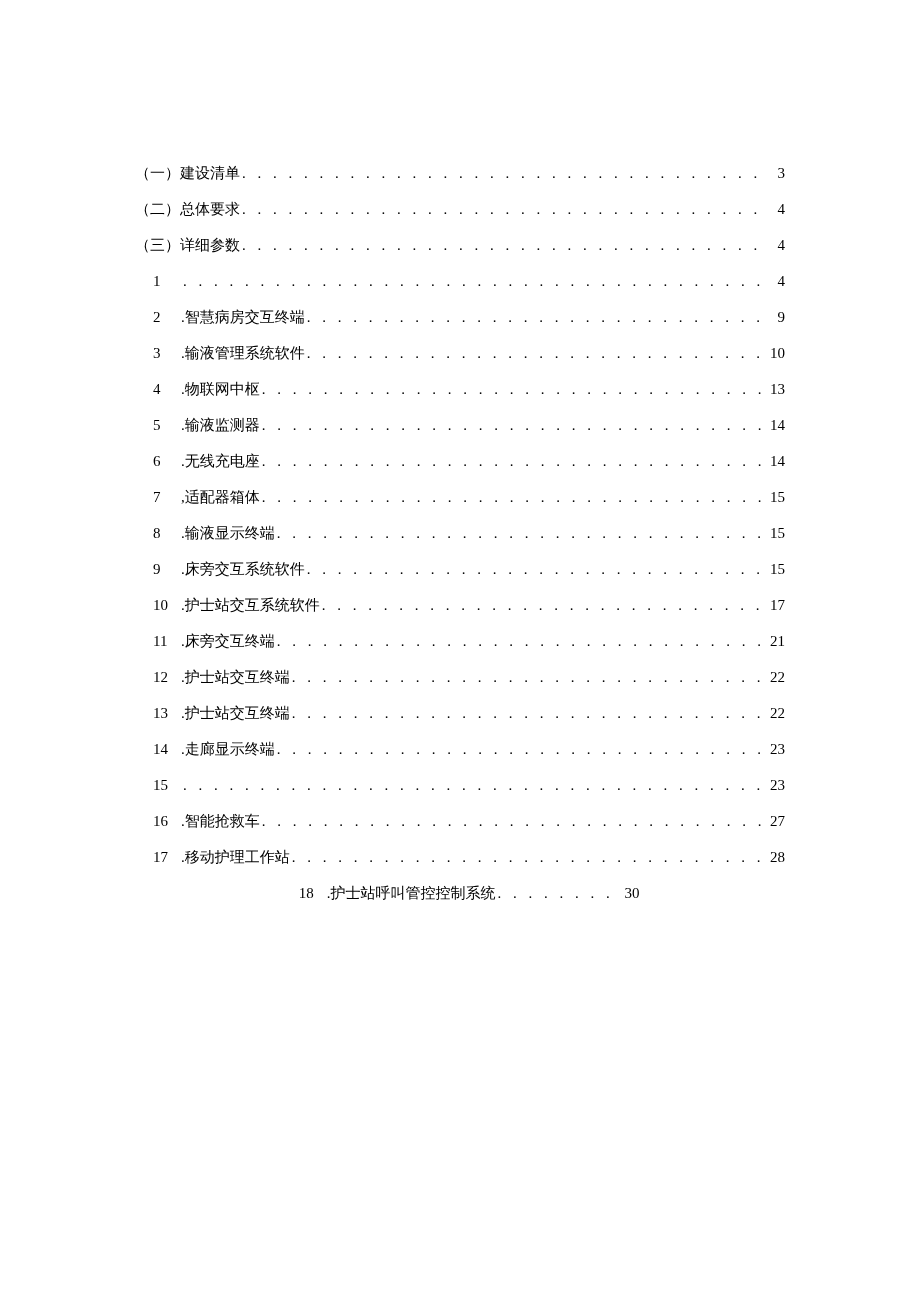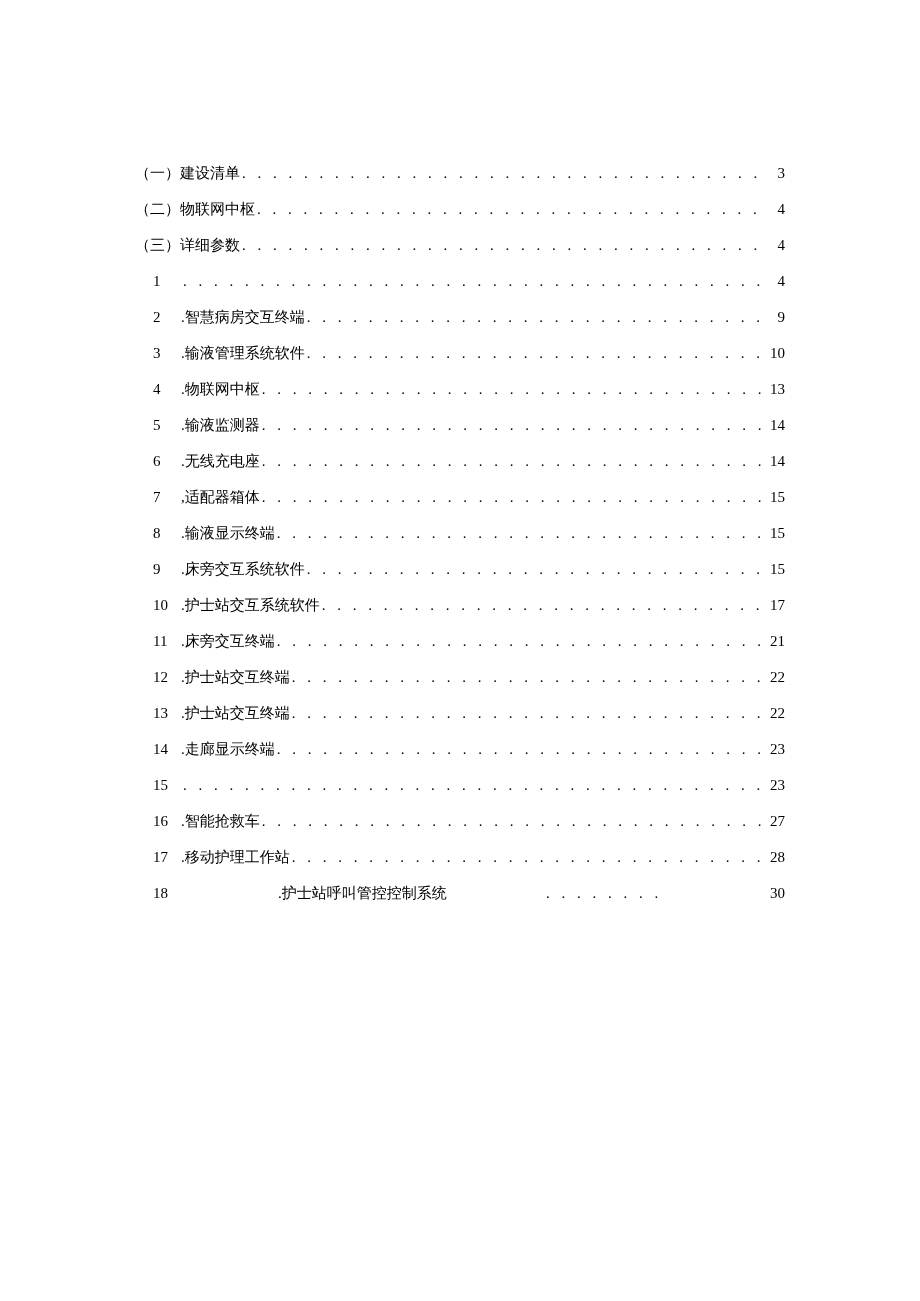--- a/index.html
+++ b/index.html
@@ -60,21 +60,21 @@
 <body>
 
 <div class="toc-container">
 
   <div class="toc-line level-1">
     <span class="toc-title">（一）建设清单</span>
     <span class="toc-dots">. . . . . . . . . . . . . . . . . . . . . . . . . . . . . . . . . . . . . . . . . . . . . . . . . . . . . . . . . . . . . . . . . . . . . . . . . . . . . . . .</span>
     <span class="toc-page">3</span>
   </div>
   <div class="toc-line level-1">
-    <span class="toc-title">（二）物联网中枢</span>
+    <span class="toc-title">（二）总体要求</span>
     <span class="toc-dots">. . . . . . . . . . . . . . . . . . . . . . . . . . . . . . . . . . . . . . . . . . . . . . . . . . . . . . . . . . . . . . . . . . . . . . . . . . . . . . . .</span>
     <span class="toc-page">4</span>
   </div>
   <div class="toc-line level-1">
     <span class="toc-title">（三）详细参数</span>
     <span class="toc-dots">. . . . . . . . . . . . . . . . . . . . . . . . . . . . . . . . . . . . . . . . . . . . . . . . . . . . . . . . . . . . . . . . . . . . . . . . . . . . . . . .</span>
     <span class="toc-page">4</span>
   </div>
 
   <div class="toc-line level-2">
@@ -170,19 +170,19 @@
     <span class="toc-title">.智能抢救车</span>
     <span class="toc-dots">. . . . . . . . . . . . . . . . . . . . . . . . . . . . . . . . . . . . . . . . . . . . . . . . . . . . . . . . . . . . . . . . . . . . . . . . . . . . . . . .</span>
     <span class="toc-page">27</span>
   </div>
   <div class="toc-line level-2">
     <span class="toc-num">17</span>
     <span class="toc-title">.移动护理工作站</span>
     <span class="toc-dots">. . . . . . . . . . . . . . . . . . . . . . . . . . . . . . . . . . . . . . . . . . . . . . . . . . . . . . . . . . . . . . . . . . . . . . . . . . . . . . . .</span>
     <span class="toc-page">28</span>
   </div>
-  <div class="toc-line level-2" style="justify-content:space-between;">
+  <div class="toc-line level-2" style="justify-content:center;">
     <span class="toc-num">18</span>
     <span class="toc-title">.护士站呼叫管控控制系统</span>
     <span class="toc-dots" style="flex:0 0 auto;width:120px;">. . . . . . . . . . . . .</span>
     <span class="toc-page">30</span>
   </div>
 </div>
 
 </body></html>

